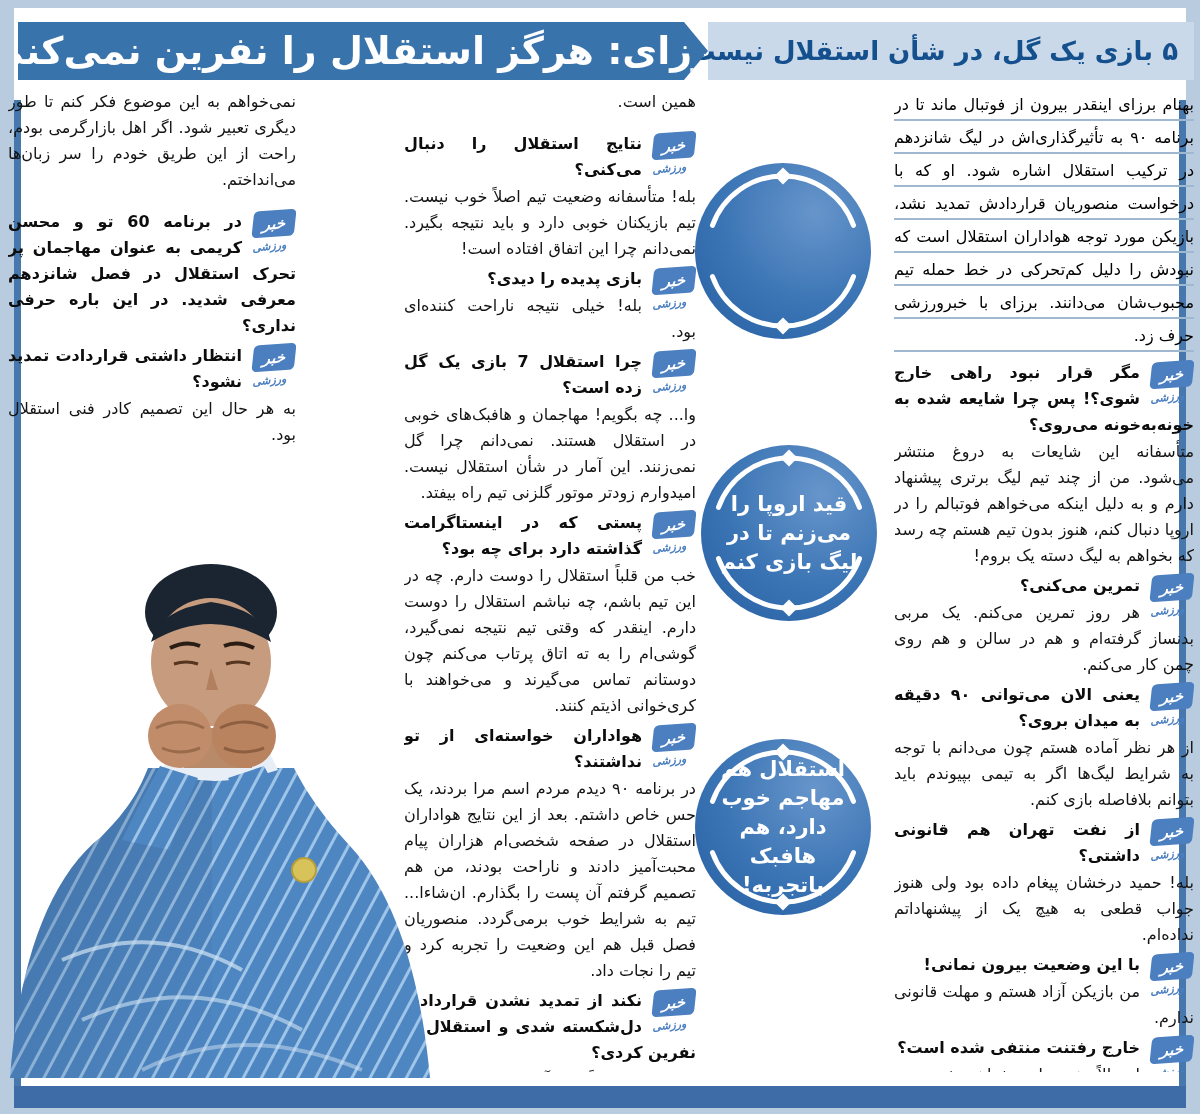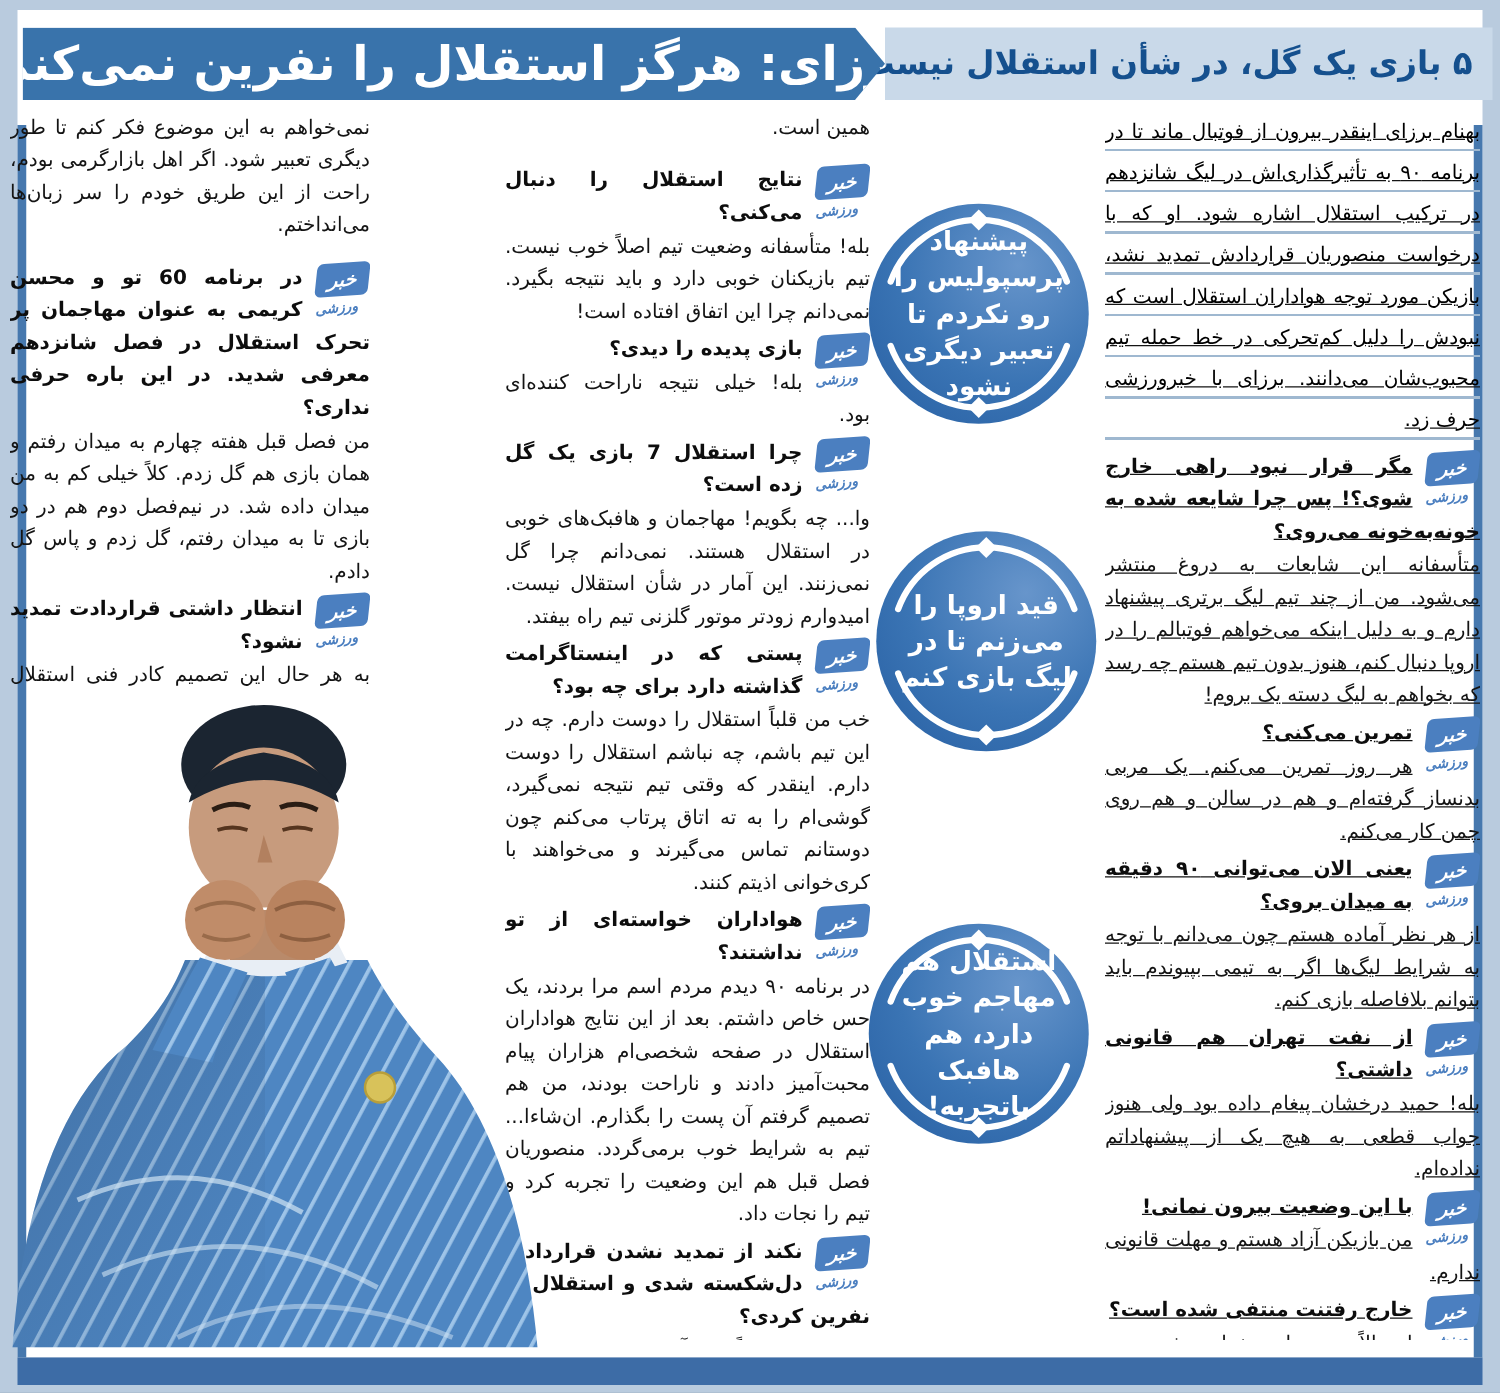--- a/index.html
+++ b/index.html
@@ -22,21 +22,21 @@
   }
   .titlebar{
     position:absolute;left:0;top:0;bottom:0;width:690px;background:#3973ab;z-index:2;
     display:flex;align-items:center;justify-content:center;
     color:#fff;font-size:38px;font-weight:bold;white-space:nowrap;
     clip-path:polygon(0 0, calc(100% - 24px) 0, 100% 50%, calc(100% - 24px) 100%, 0 100%);
   }
 
   
   .col{position:absolute;top:88px;font-size:16px;line-height:26px;color:#141414;text-align:justify;overflow:hidden;}
-  .col-right{right:16px;width:300px;height:984px;text-decoration:underline;}
+  .col-right{right:6px;width:300px;height:984px;}
   .col-mid{left:404px;width:292px;height:984px;}
   .col-left{left:8px;width:288px;height:462px;}
 
   .lead{
     font-size:16px;line-height:33px;color:#000;
     background:repeating-linear-gradient(to bottom, transparent 0 31px, #9fb8d0 31px 33px);
     padding-bottom:2px;margin-bottom:6px;
   }
   .qa{margin-top:4px;}
   .q{font-weight:bold;color:#0d0d0d;}
@@ -58,21 +58,21 @@
 
   
   .pq{position:absolute;width:178px;height:178px;z-index:3;}
   .pq svg{position:absolute;left:0;top:0;}
   .pq-text{
     position:absolute;left:14px;right:14px;top:10px;bottom:10px;
     display:flex;align-items:center;justify-content:center;text-align:center;
     color:#fff;font-weight:bold;font-size:21px;line-height:29px;
   }
   .pq1{left:694px;top:162px}
-  .pq2{left:700px;top:424px}
+  .pq2{left:700px;top:444px}
   .pq3{left:694px;top:738px}
 
   .photo{position:absolute;left:2px;top:540px;width:434px;height:538px;}
 </style>
 </head>
 <body>
 
 <div class="page">
   <div class="paper"></div>
   <div class="siderule sr-l"></div>
@@ -219,21 +219,20 @@
     <div class="a cont">نمی‌خواهم به این موضوع فکر کنم تا طور دیگری تعبیر شود. اگر اهل بازارگرمی بودم، راحت از این طریق خودم را سر زبان‌ها می‌انداختم.</div>
 
     <div class="qa">
       <div class="q">
         <span class="klogo">
             <span class="kl-top">خبر</span>
             <span class="kl-bottom">ورزشی</span>
           </span>
         <span>در برنامه 60 تو و محسن کریمی به عنوان مهاجمان پر تحرک استقلال در فصل شانزدهم معرفی شدید. در این باره حرفی نداری؟</span>
       </div>
-      <div class="a">من فصل قبل هفته چهارم به میدان رفتم و همان بازی هم گل زدم. کلاً خیلی کم به من میدان داده شد. در نیم‌فصل دوم هم در دو بازی تا به میدان رفتم، گل زدم و پاس گل دادم.</div>
     </div>
     <div class="qa">
       <div class="q">
         <span class="klogo">
             <span class="kl-top">خبر</span>
             <span class="kl-bottom">ورزشی</span>
           </span>
         <span>انتظار داشتی قراردادت تمدید نشود؟</span>
       </div>
       <div class="a">به هر حال این تصمیم کادر فنی استقلال بود.</div>
@@ -249,21 +248,20 @@
             <stop offset="60%" stop-color="#3a74b4"></stop>
             <stop offset="100%" stop-color="#2b63a6"></stop>
         </radialGradient>
       </defs>
       <circle cx="89" cy="89" r="88" fill="url(#cg1)"></circle>
       <path d="M 159.5 63.3 A 75 75 0 0 0 18.5 63.3" stroke="#fff" stroke-width="5" fill="none" stroke-linecap="round"></path>
       <path d="M 18.5 114.7 A 75 75 0 0 0 159.5 114.7" stroke="#fff" stroke-width="5" fill="none" stroke-linecap="round"></path>
       <rect x="83" y="8" width="12" height="12" transform="rotate(45 89 14)" fill="#fff"></rect>
       <rect x="83" y="158" width="12" height="12" transform="rotate(45 89 164)" fill="#fff"></rect>
     </svg>
-    <div class="pq-text">پیشنهاد پرسپولیس را رو نکردم تا تعبیر دیگری نشود</div>
   </div>
 
   <div class="pq pq2">
     <svg width="178" height="178" viewBox="0 0 178 178">
       <circle cx="89" cy="89" r="88" fill="url(#cg1)"></circle>
       <path d="M 159.5 63.3 A 75 75 0 0 0 18.5 63.3" stroke="#fff" stroke-width="5" fill="none" stroke-linecap="round"></path>
       <path d="M 18.5 114.7 A 75 75 0 0 0 159.5 114.7" stroke="#fff" stroke-width="5" fill="none" stroke-linecap="round"></path>
       <rect x="83" y="8" width="12" height="12" transform="rotate(45 89 14)" fill="#fff"></rect>
       <rect x="83" y="158" width="12" height="12" transform="rotate(45 89 164)" fill="#fff"></rect>
     </svg>

